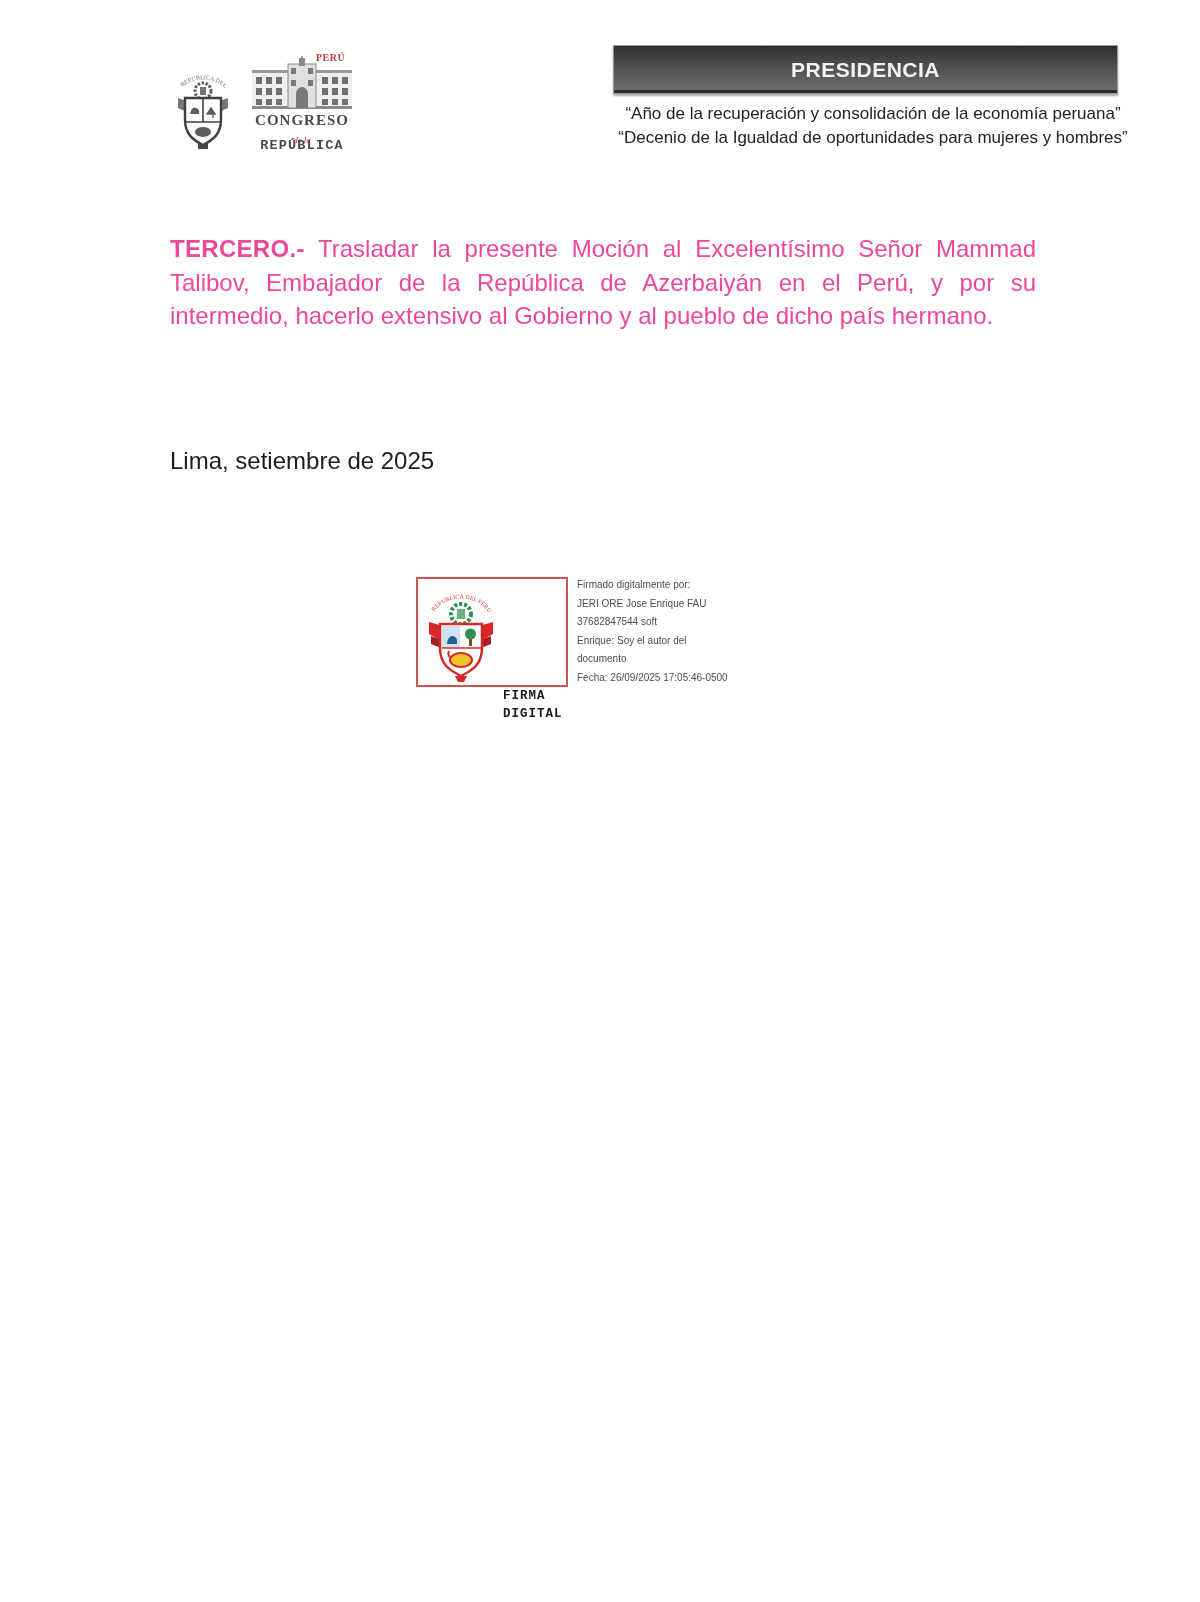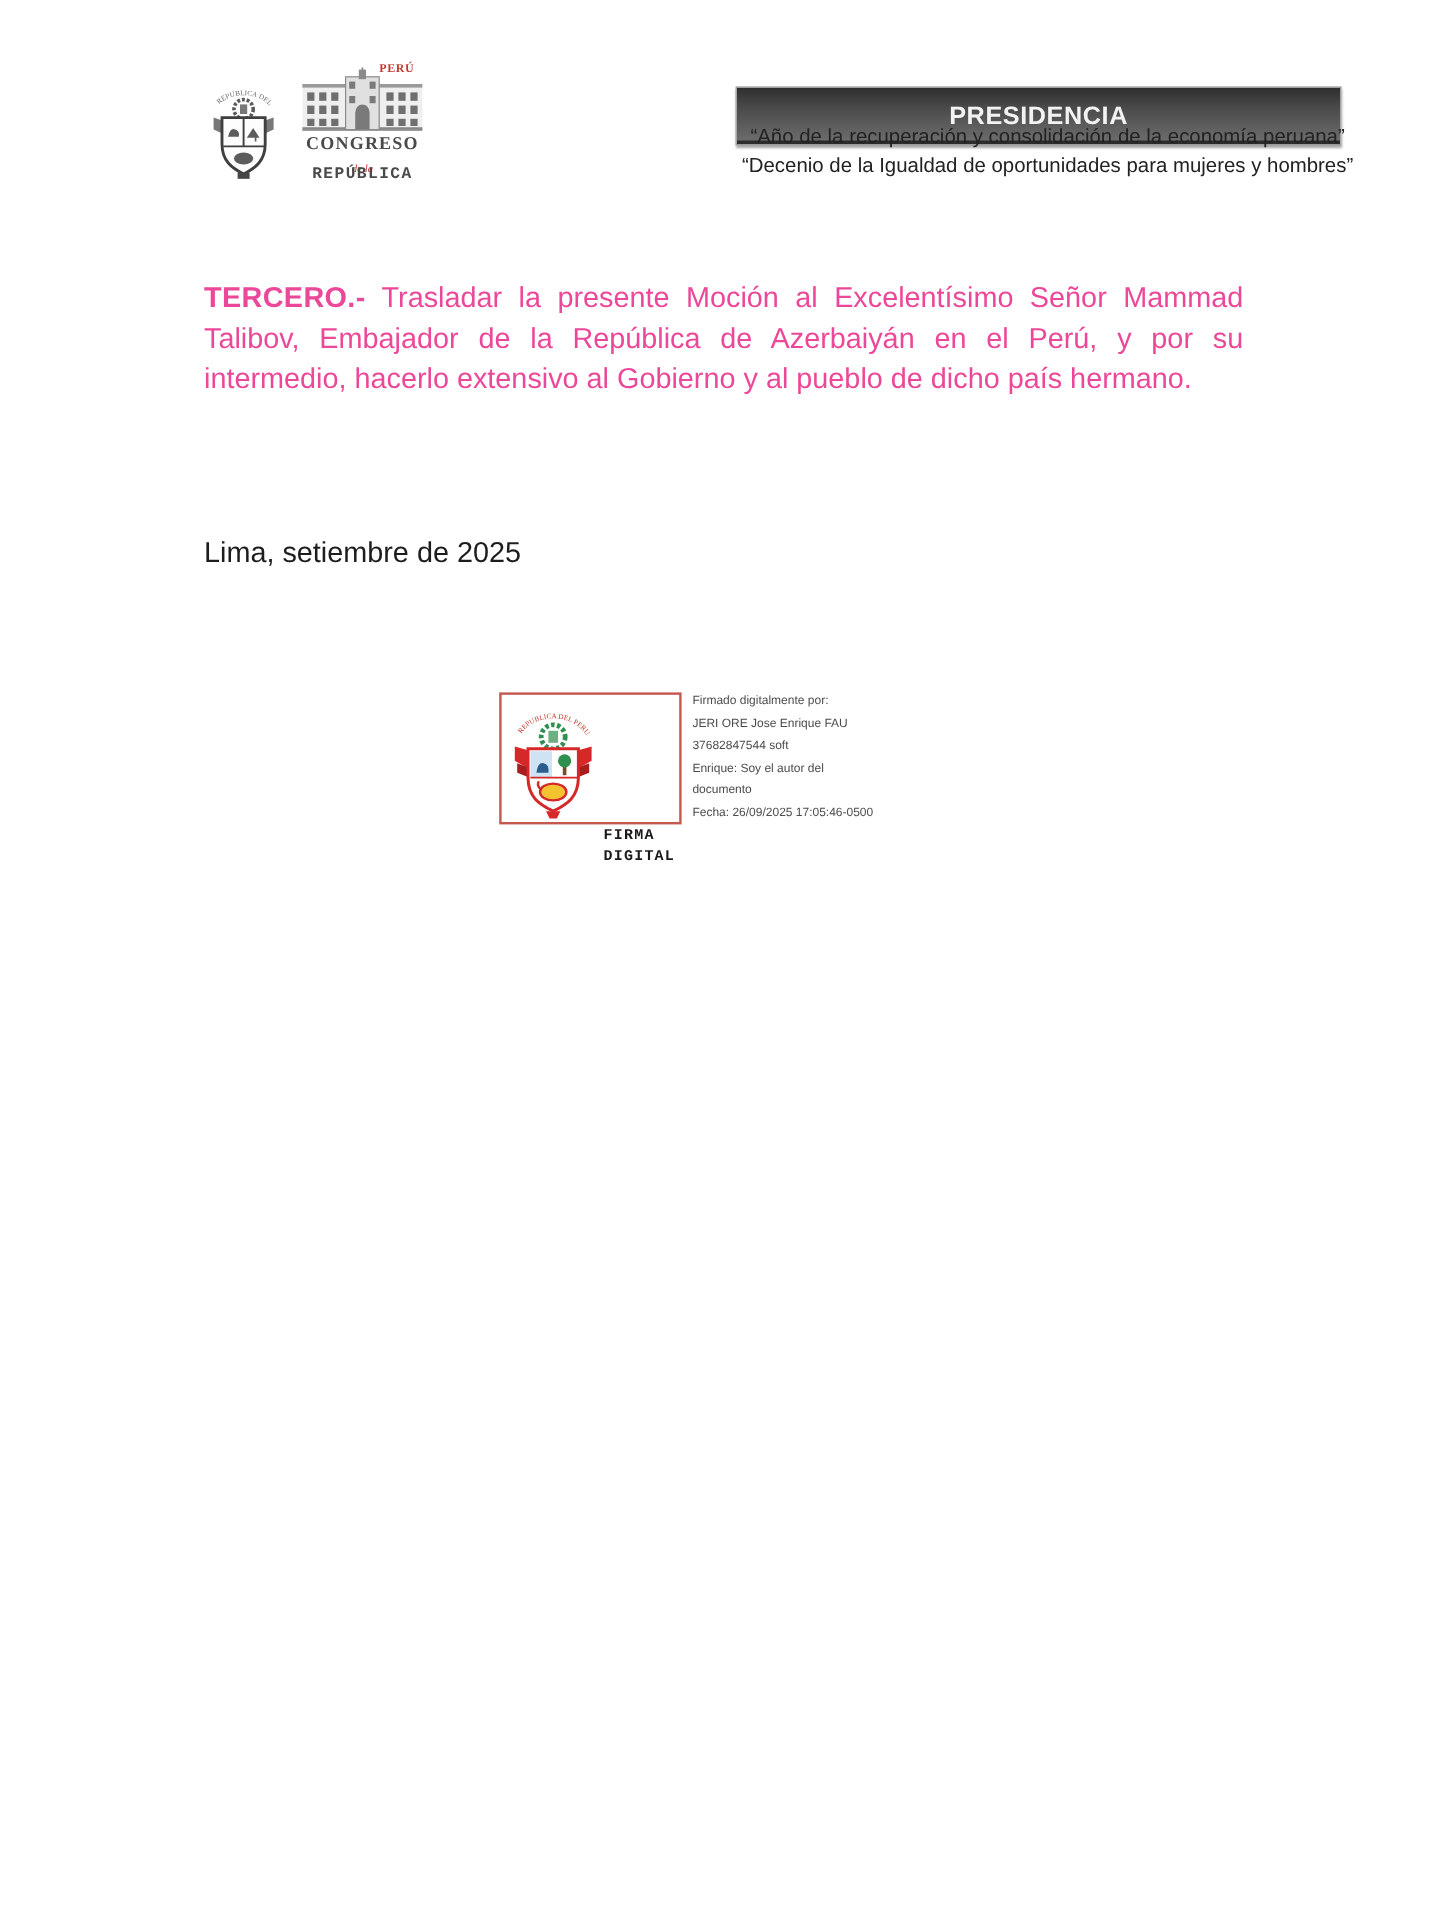--- a/index.html
+++ b/index.html
@@ -14,21 +14,21 @@
   .congreso-word{position:absolute;left:0;top:64px;width:108px;text-align:center;font-family:"Liberation Serif",serif;font-weight:bold;font-size:15px;letter-spacing:1px;color:#4a4a4a;}
   .dela-row{position:absolute;left:6px;top:83px;width:96px;display:flex;align-items:center;justify-content:flex-end;gap:4px;flex-direction:column;}
   .dela-row .rline{flex:1;height:2px;background:#c75b52;}
   .dela-word{font-family:"Liberation Serif",serif;font-style:italic;font-size:9px;color:#c0392b;white-space:nowrap;}
   .republica-word{position:absolute;left:0;top:90px;width:108px;text-align:center;font-family:Liberation Mono, monospace;font-weight:bold;font-size:13.5px;letter-spacing:1.2px;color:#4a4a4a;}
 
   
   .presidencia-bar{position:absolute;left:613px;top:45px;width:505px;height:49px;box-sizing:border-box;
     background:linear-gradient(180deg,#2e2e2e 0%,#4a4a4a 35%,#6f6f6f 100%);
     border:1px solid #9a9a9a;box-shadow:0 2px 2px rgba(0,0,0,.35), inset 0 -3px 0 #2c2c2c;
-    display:flex;align-items:center;justify-content:center;margin-top:27px;}
+    display:flex;align-items:center;justify-content:center;}
   .presidencia-bar span{color:#f2f2f2;font-weight:bold;font-size:21px;letter-spacing:.5px;}
 
   .quotes{position:absolute;left:583px;top:102px;width:580px;text-align:center;}
   .quotes div{font-size:17px;line-height:24px;color:#222222;}
 
   
   .body-par{position:absolute;left:170px;top:232px;width:866px;font-size:24px;line-height:33.5px;text-align:justify;color:#ec4899;margin:0;}
   .body-par b{letter-spacing:.3px;}
   .dateline{position:absolute;left:170px;top:447px;width:820px;text-align:left;font-size:24px;color:#1d1d1d;}
 

